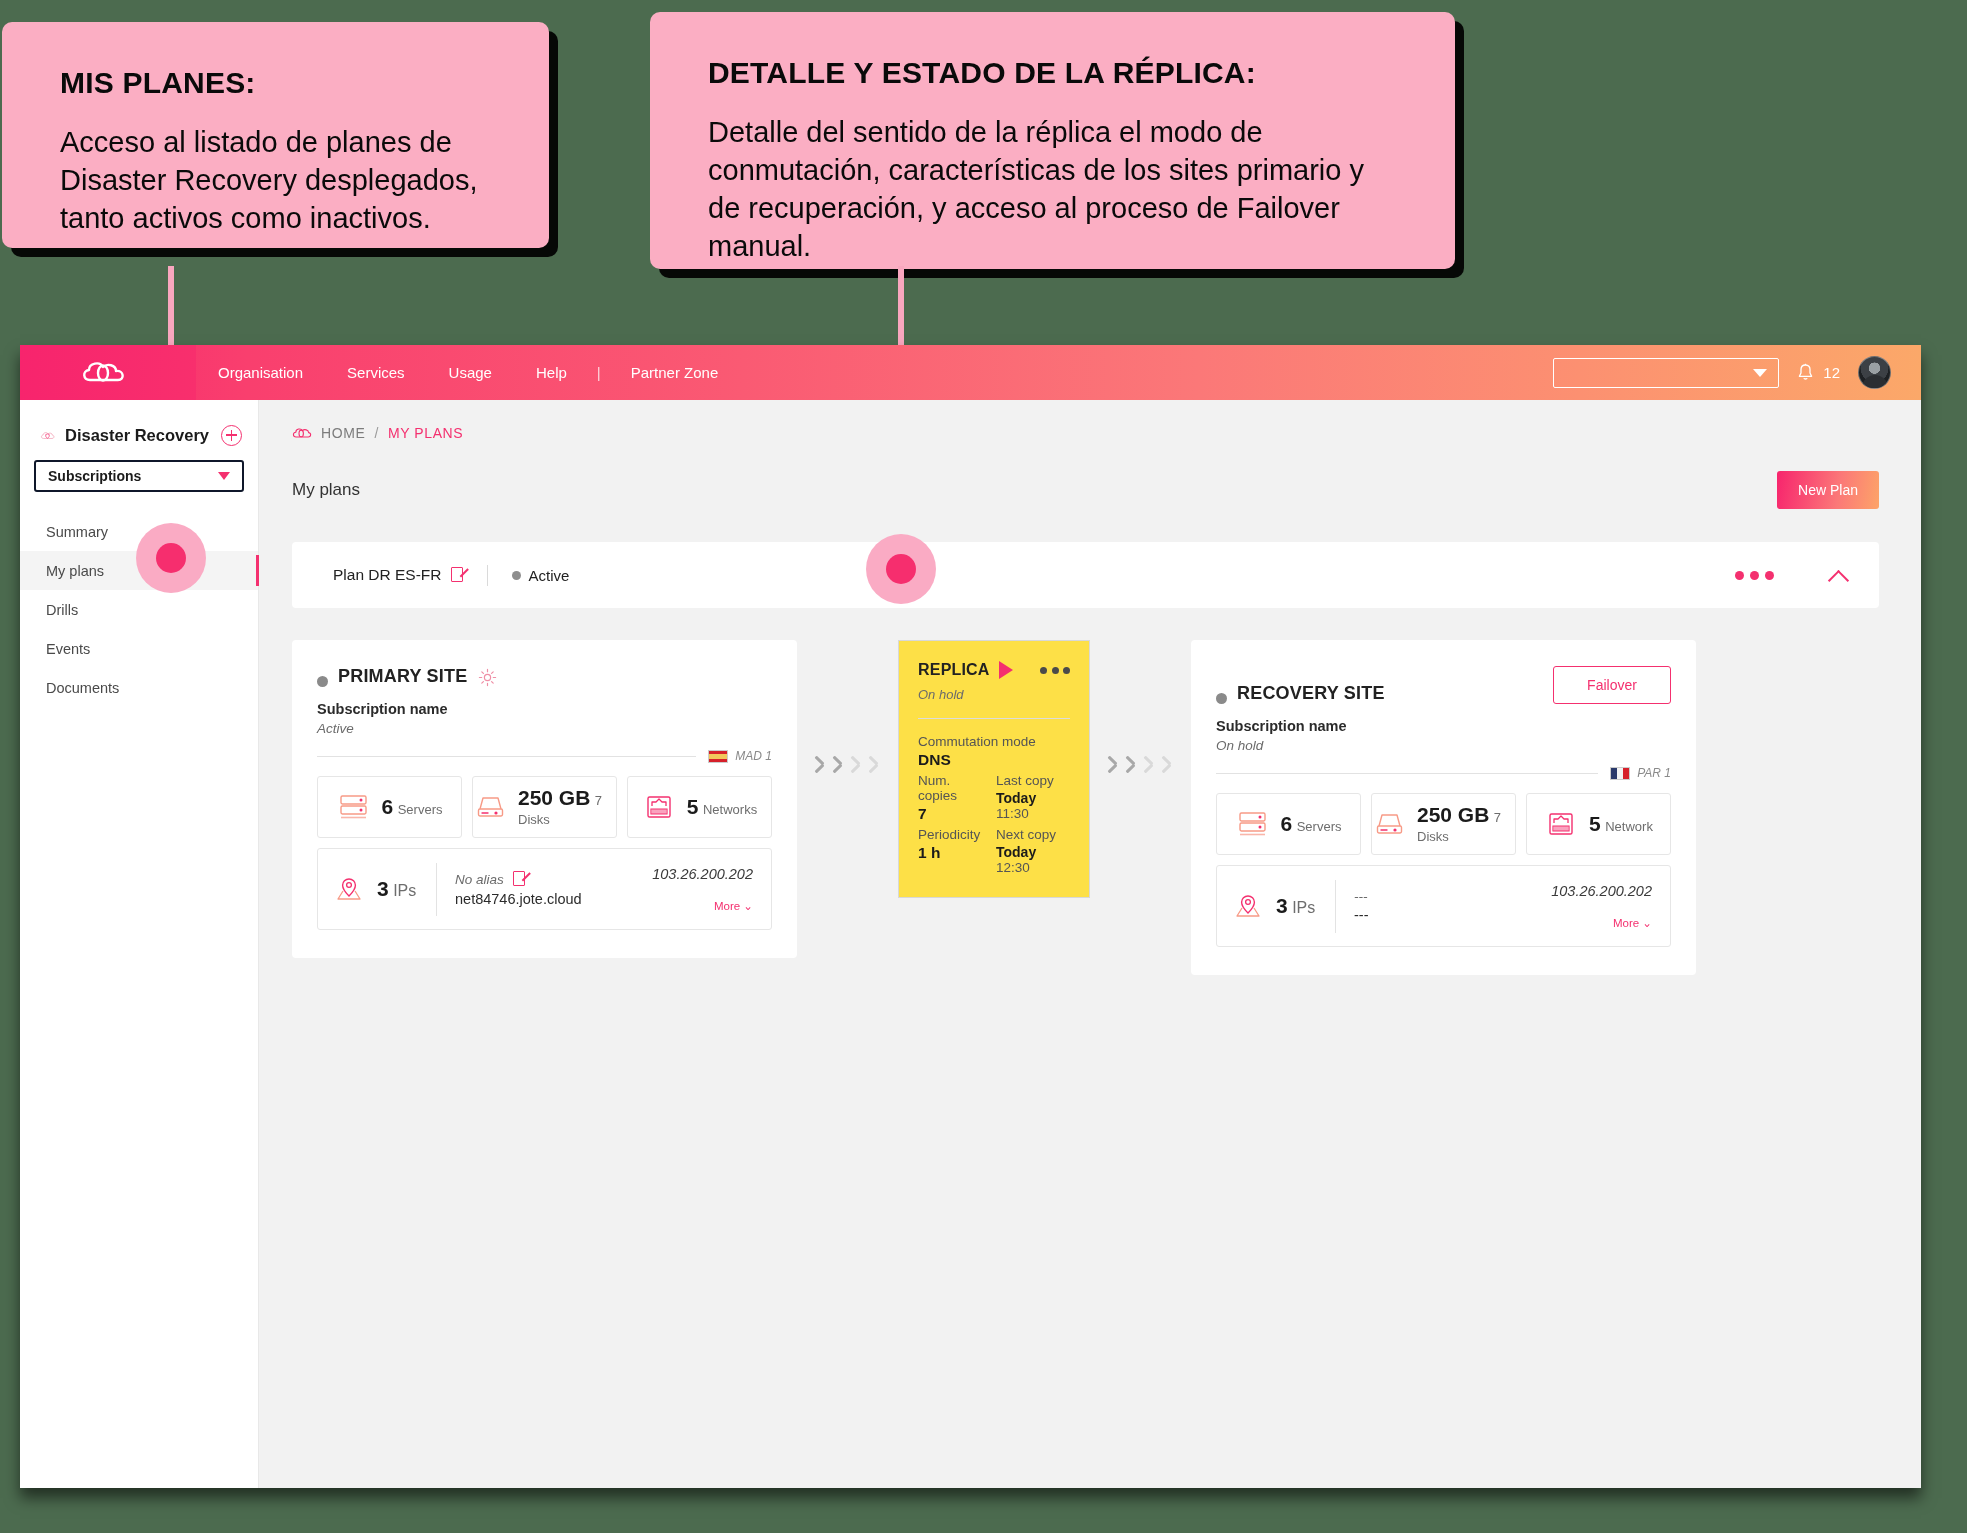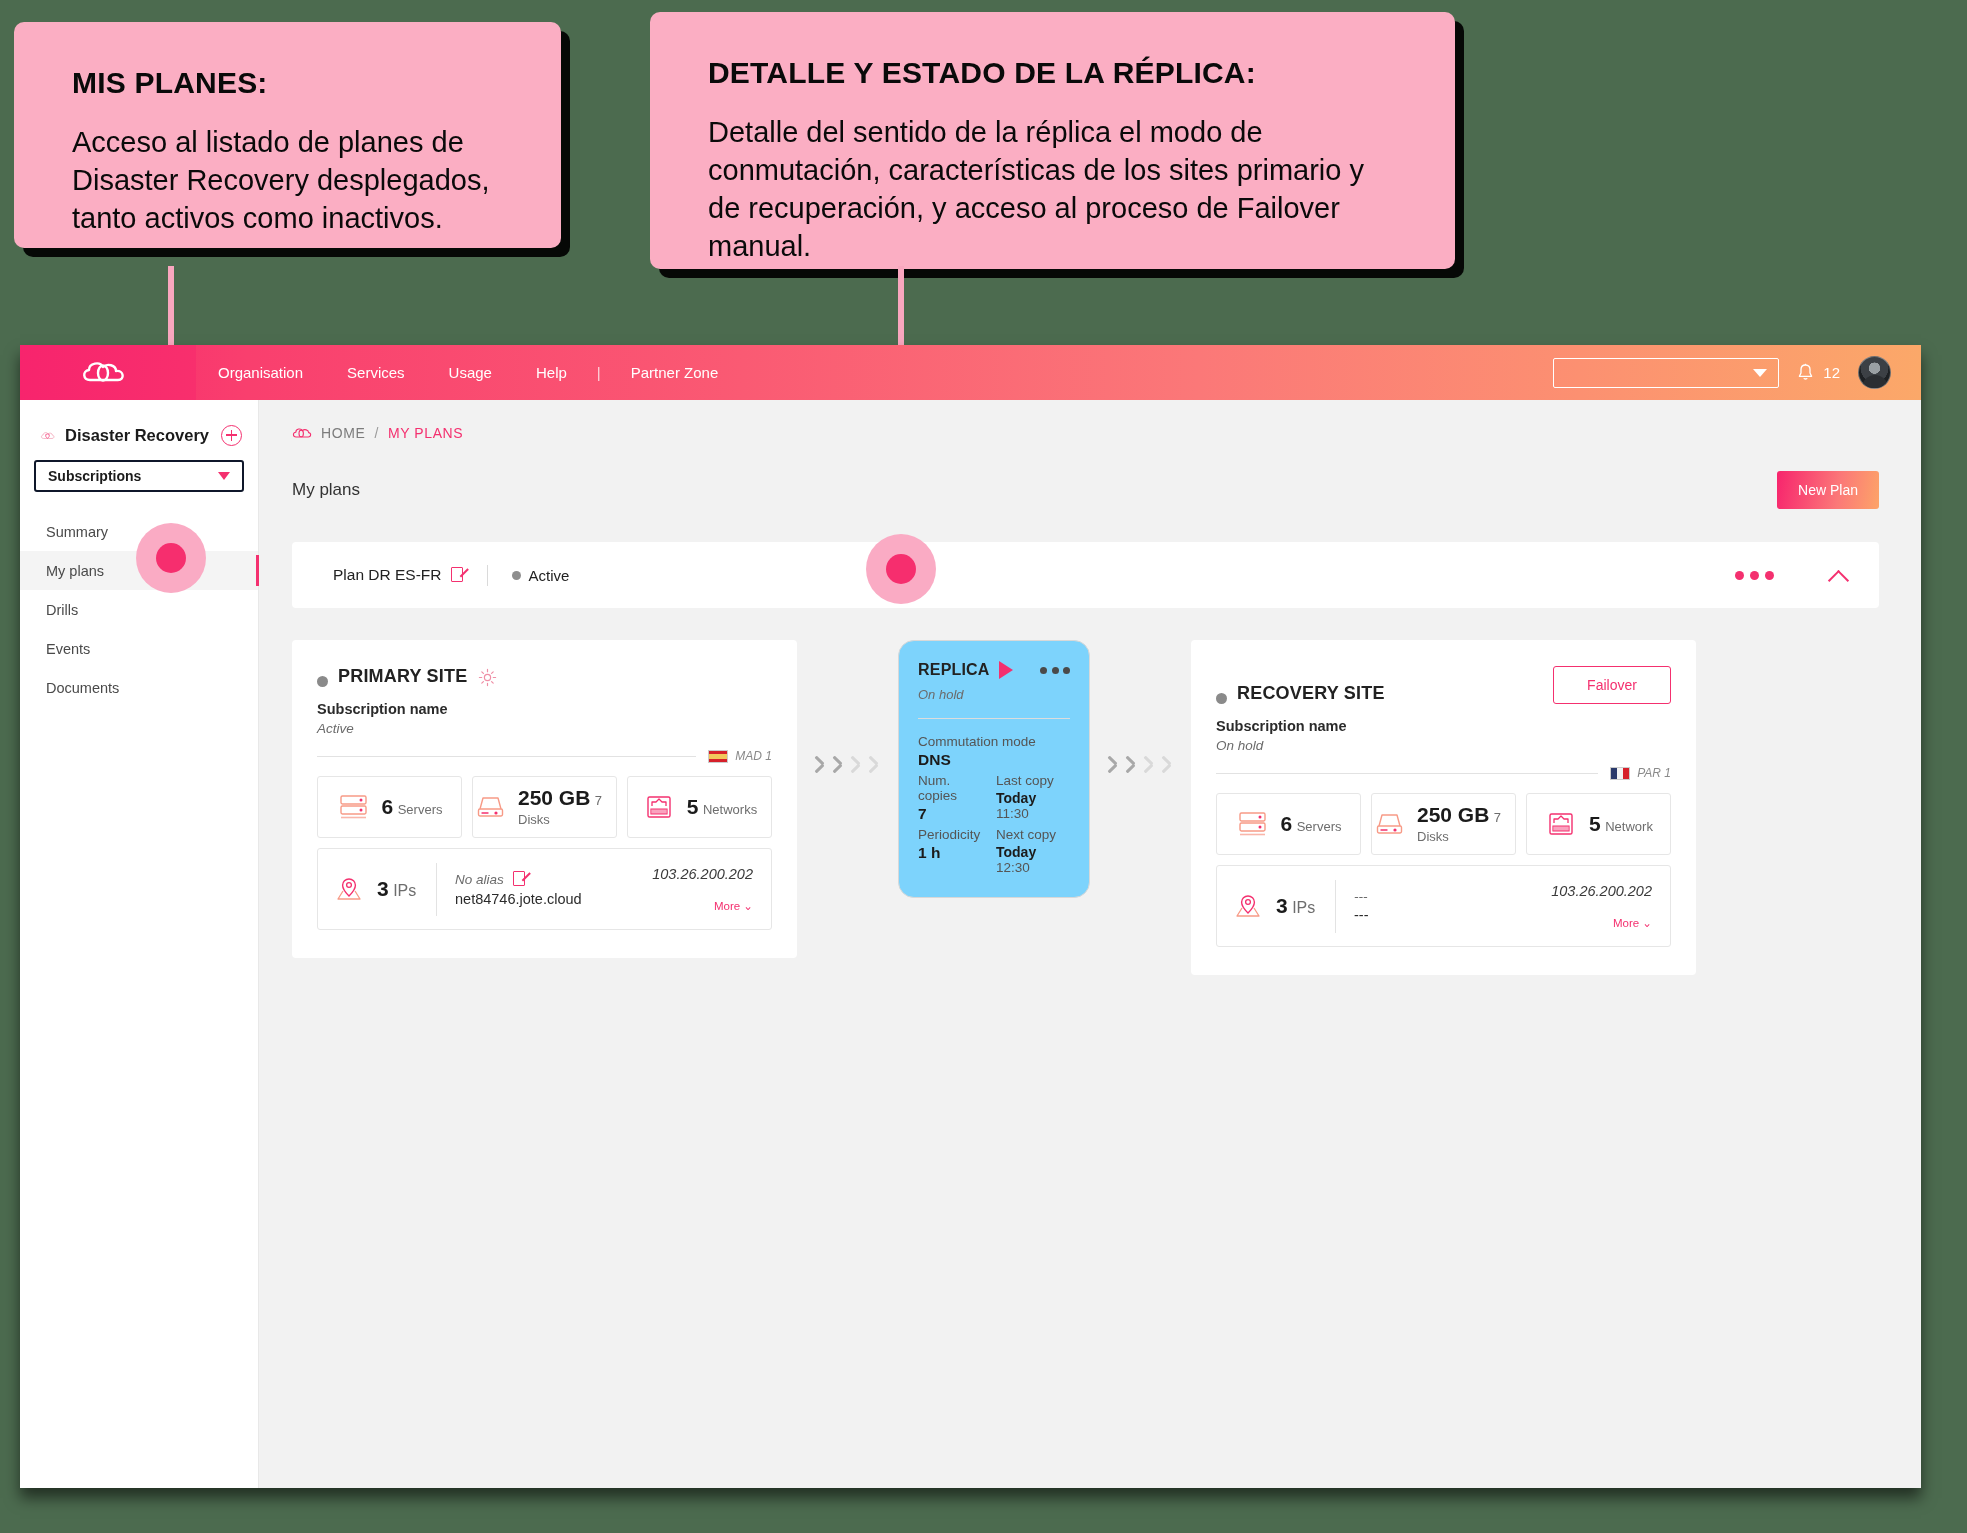--- a/index.html
+++ b/index.html
@@ -26,21 +26,21 @@
     letter-spacing: 0.2px;
     margin-bottom: 11px;
     white-space: nowrap;
   }
   .callout-body {
     font-size: 29px;
     line-height: 1.31;
     color: #0a0a0a;
     margin-top: 24px;
   }
-  #callout-1 { left: 14px; top: 22px; width: 547px; height: 226px; }
+  #callout-1 { left: 2px; top: 22px; width: 547px; height: 226px; }
   #callout-2 { left: 650px; top: 12px; width: 805px; height: 257px; }
 
   .connector {
     position: absolute;
     width: 6px;
     background: #F9A7BF;
   }
   #connector-1 { left: 168px; top: 266px; height: 300px; }
   #connector-2 { left: 898px; top: 266px; height: 300px; }
 
@@ -265,21 +265,21 @@
     content: ""; position: absolute; width: 11px; height: 3px; border-radius: 1px; left: 1px;
   }
   .chev::before { top: 7px; transform: rotate(45deg); }
   .chev::after  { top: 15px; transform: rotate(-45deg); }
   .chev.dark::before, .chev.dark::after { background: #a8a8a8; }
   .chev.light::before, .chev.light::after { background: #d9d9d9; }
 
   
   .replica-card {
     width: 192px; flex: none;
-    background: #7dd3fc; border: 1px solid #d8d8d8; border-radius: 16px;
+    background: #fde047; border: 1px solid #d8d8d8; border-radius: 0;
     padding: 20px 19px 22px 19px;
   }
   .rep-head { display: flex; align-items: center; }
   .rep-title { font-size: 16px; font-weight: bold; color: #222; letter-spacing: 0.2px; }
   .play-tri {
     width: 0; height: 0; margin-left: 9px;
     border-top: 9px solid transparent; border-bottom: 9px solid transparent;
     border-left: 14px solid #F4306F;
   }
   .rep-dots { margin-left: auto; display: flex; gap: 4.5px; }

